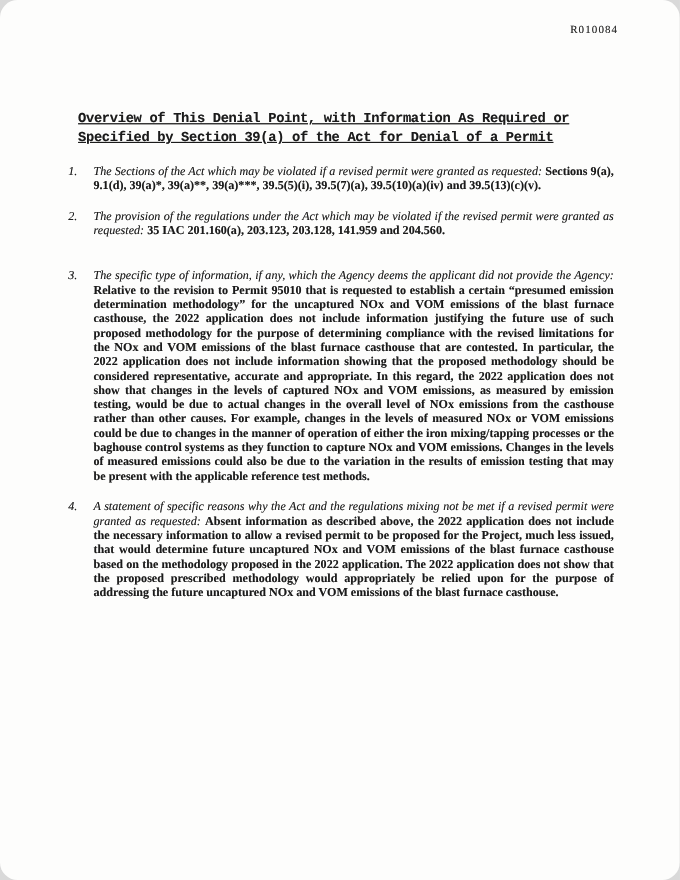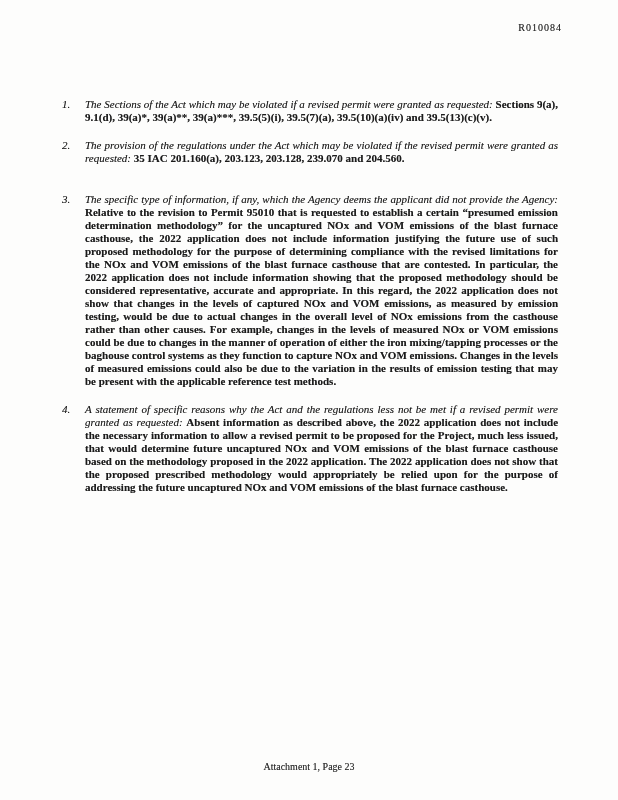--- a/index.html
+++ b/index.html
@@ -11,20 +11,21 @@
     position: relative;
     width: 618px;
     height: 800px;
     margin: 0 auto;
     background: #fdfdfc;
     color: #1b1b1b;
     font-family: "Liberation Serif", serif;
     overflow: hidden;
     box-sizing: border-box;
     text-shadow: 0 0 0.4px rgba(20,20,20,0.45);
+    border-radius: 16px;
   }
   .doc-id {
     position: absolute;
     top: 22px;
     right: 56px;
     font-size: 10px;
     letter-spacing: 1px;
     color: #2a2a2a;
   }
   .content {
@@ -89,45 +90,45 @@
 </head>
 <body>
 
 <div class="page">
 
   <div class="doc-id">R010084</div>
 
   <div class="content">
 
 
+    <div class="subheading">Overview of This Denial Point, with Information As Required or Specified by Section 39(a) of the Act for Denial of a Permit</div>
 
     <div class="items">
 
       <div class="item">
         <span class="num">1.</span>
         <span class="lead">The Sections of the Act which may be violated if a revised permit were granted as requested:</span>
         <span class="body">Sections 9(a), 9.1(d), 39(a)*, 39(a)**, 39(a)***, 39.5(5)(i), 39.5(7)(a), 39.5(10)(a)(iv) and 39.5(13)(c)(v).</span>
       </div>
 
       <div class="item">
         <span class="num">2.</span>
         <span class="lead">The provision of the regulations under the Act which may be violated if the revised permit were granted as requested:</span>
-        <span class="body">35 IAC 201.160(a), 203.123, 203.128, 239.070 and 204.560.</span>
+        <span class="body">35 IAC 201.160(a), 203.123, 203.128, 141.959 and 204.560.</span>
       </div>
 
       <div class="item gap-large">
         <span class="num">3.</span>
         <span class="lead">The specific type of information, if any, which the Agency deems the applicant did not provide the Agency:</span>
         <span class="body">Relative to the revision to Permit 95010 that is requested to establish a certain “presumed emission determination methodology” for the uncaptured NOx and VOM emissions of the blast furnace casthouse, the 2022 application does not include information justifying the future use of such proposed methodology for the purpose of determining compliance with the revised limitations for the NOx and VOM emissions of the blast furnace casthouse that are contested. In particular, the 2022 application does not include information showing that the proposed methodology should be considered representative, accurate and appropriate. In this regard, the 2022 application does not show that changes in the levels of captured NOx and VOM emissions, as measured by emission testing, would be due to actual changes in the overall level of NOx emissions from the casthouse rather than other causes. For example, changes in the levels of measured NOx or VOM emissions could be due to changes in the manner of operation of either the iron mixing/tapping processes or the baghouse control systems as they function to capture NOx and VOM emissions. Changes in the levels of measured emissions could also be due to the variation in the results of emission testing that may be present with the applicable reference test methods.</span>
       </div>
 
       <div class="item">
         <span class="num">4.</span>
-        <span class="lead">A statement of specific reasons why the Act and the regulations less not be met if a revised permit were granted as requested:</span>
+        <span class="lead">A statement of specific reasons why the Act and the regulations mixing not be met if a revised permit were granted as requested:</span>
         <span class="body">Absent information as described above, the 2022 application does not include the necessary information to allow a revised permit to be proposed for the Project, much less issued, that would determine future uncaptured NOx and VOM emissions of the blast furnace casthouse based on the methodology proposed in the 2022 application. The 2022 application does not show that the proposed prescribed methodology would appropriately be relied upon for the purpose of addressing the future uncaptured NOx and VOM emissions of the blast furnace casthouse.</span>
       </div>
 
     </div>
   </div>
 
-  <div class="footer">Attachment 1, Page 23</div>
 
 </div>
 
 </body></html>

